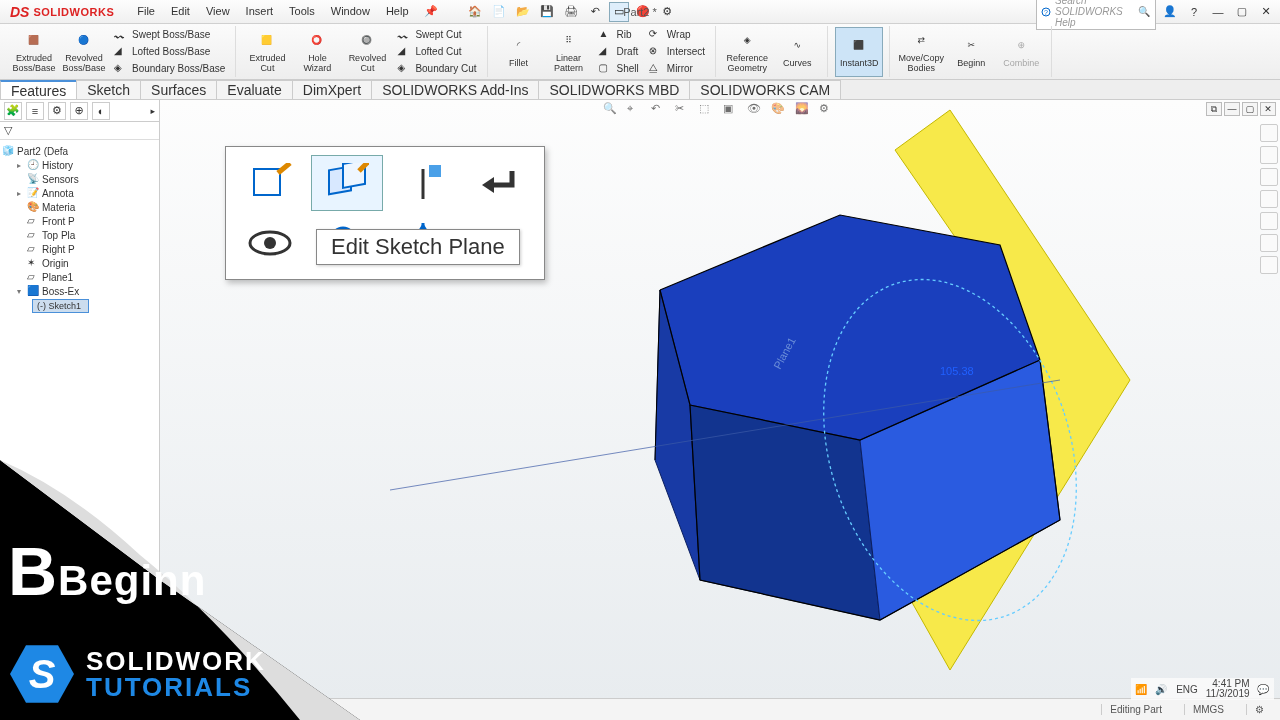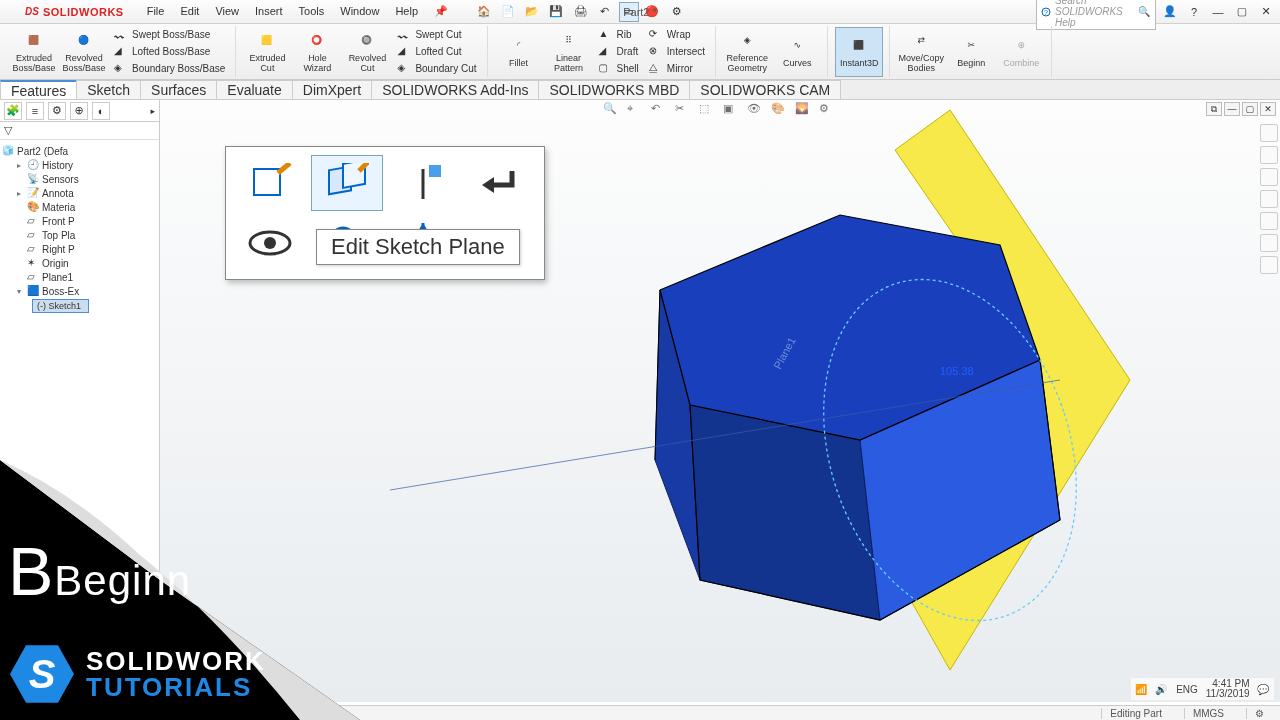--- a/index.html
+++ b/index.html
@@ -1,21 +1,21 @@
 <!DOCTYPE html>
 <html><head>
 <meta charset="utf-8">
 <style>
 * { margin:0; padding:0; box-sizing:border-box; font-family:"Segoe UI",Arial,sans-serif; }
 body { width:1280px; height:720px; background:#fff; overflow:hidden; position:relative; font-size:11px; color:#333; }
 
 
 .titlebar { height:24px; background:linear-gradient(#fdfdfd,#f0f0f0); border-bottom:1px solid #d0d0d0; display:flex; align-items:center; padding:0 4px; }
 .logo { display:flex; align-items:center; gap:4px; padding:0 6px; }
-.logo-ds { color:#d22; font-weight:bold; font-style:italic; font-size:10px;margin-left:15px; }
+.logo-ds { color:#d22; font-weight:bold; font-style:italic; font-size:14px; }
 .logo-sw { color:#d22; font-weight:bold; font-size:11px; letter-spacing:0.5px; }
 .menubar { display:flex; gap:2px; margin-left:10px; }
 .menubar span { padding:3px 7px; cursor:pointer; }
 .qat { display:flex; gap:4px; margin-left:20px; align-items:center; }
 .qat-btn { width:20px; height:20px; display:flex; align-items:center; justify-content:center; border:1px solid transparent; }
 .title-center { position:absolute; left:50%; transform:translateX(-50%); font-size:11px; color:#555;text-align:center; }
 .title-right { margin-left:auto; display:flex; align-items:center; gap:4px; }
 .search-help { border:1px solid #bbb; padding:1px 4px; font-size:10px; width:120px; display:flex; align-items:center; gap:4px; background:#fff; }
 .search-help svg { flex-shrink:0; }
 .winbtn { width:20px; height:18px; display:flex; align-items:center; justify-content:center; }
@@ -59,31 +59,31 @@
 .ctx-grid { display:grid; grid-template-columns:repeat(4,1fr); gap:4px; }
 .ctx-cell { height:56px; display:flex; align-items:center; justify-content:center; border:1px solid transparent; }
 .ctx-cell.hover { border:1px solid #7aa; background:#e8f4ff; }
 .ctx-tooltip { position:absolute; left:90px; top:82px; background:#fff; border:1px solid #888; padding:4px 14px; font-size:22px; white-space:nowrap; box-shadow:1px 1px 3px rgba(0,0,0,.2); }
 
 
 .scene { position:absolute; left:200px; top:-20px; width:900px; height:700px; }
 
 
 .pagecurl { position:absolute; left:0; bottom:0; width:360px; height:260px; z-index:5; }
-.brandtext { position:absolute; left:8px; bottom:110px; color:#fff; font-size:52px; font-weight:400; z-index:6; letter-spacing:1px; }
+.brandtext { position:absolute; left:8px; bottom:110px; color:#fff; font-size:52px; font-weight:700; z-index:6; letter-spacing:1px; }
 .brandtext .big { font-size:68px; }
 .sw-tut { position:absolute; left:10px; bottom:14px; display:flex; align-items:center; gap:12px; z-index:6; }
 .sw-tut .hex { width:64px; height:64px; background:#1e88e5; display:flex; align-items:center; justify-content:center; clip-path:polygon(25% 5%,75% 5%,100% 50%,75% 95%,25% 95%,0 50%); }
 .sw-tut .hex span { color:#fff; font-size:40px; font-weight:900; font-style:italic; }
 .sw-tut .txt { color:#fff; line-height:1; }
 .sw-tut .txt .l1 { font-size:26px; font-weight:900; letter-spacing:2px; }
 .sw-tut .txt .l2 { font-size:26px; font-weight:900; letter-spacing:2px; color:#1e88e5; }
 
 
-.status { position:absolute; left:0; right:0; bottom:0; height:15px; background:#f4f4f4; border-top:1px solid #ccc; display:flex; align-items:center; justify-content:flex-end; gap:14px; padding:0 8px; font-size:10px; color:#555; }
+.status { position:absolute; left:0; right:0; bottom:0; height:22px; background:#f4f4f4; border-top:1px solid #ccc; display:flex; align-items:center; justify-content:flex-end; gap:14px; padding:0 8px; font-size:10px; color:#555; }
 .status .cell { border-left:1px solid #ccc; padding:0 8px; }
 .tray { position:absolute; right:6px; bottom:20px; display:flex; align-items:center; gap:8px; font-size:10px; color:#444; background:rgba(250,250,250,.85); padding:1px 4px; }
 
 svg { display:block; }
 </style>
 </head>
 <body>
 
 <div class="titlebar">
   <div class="logo">

